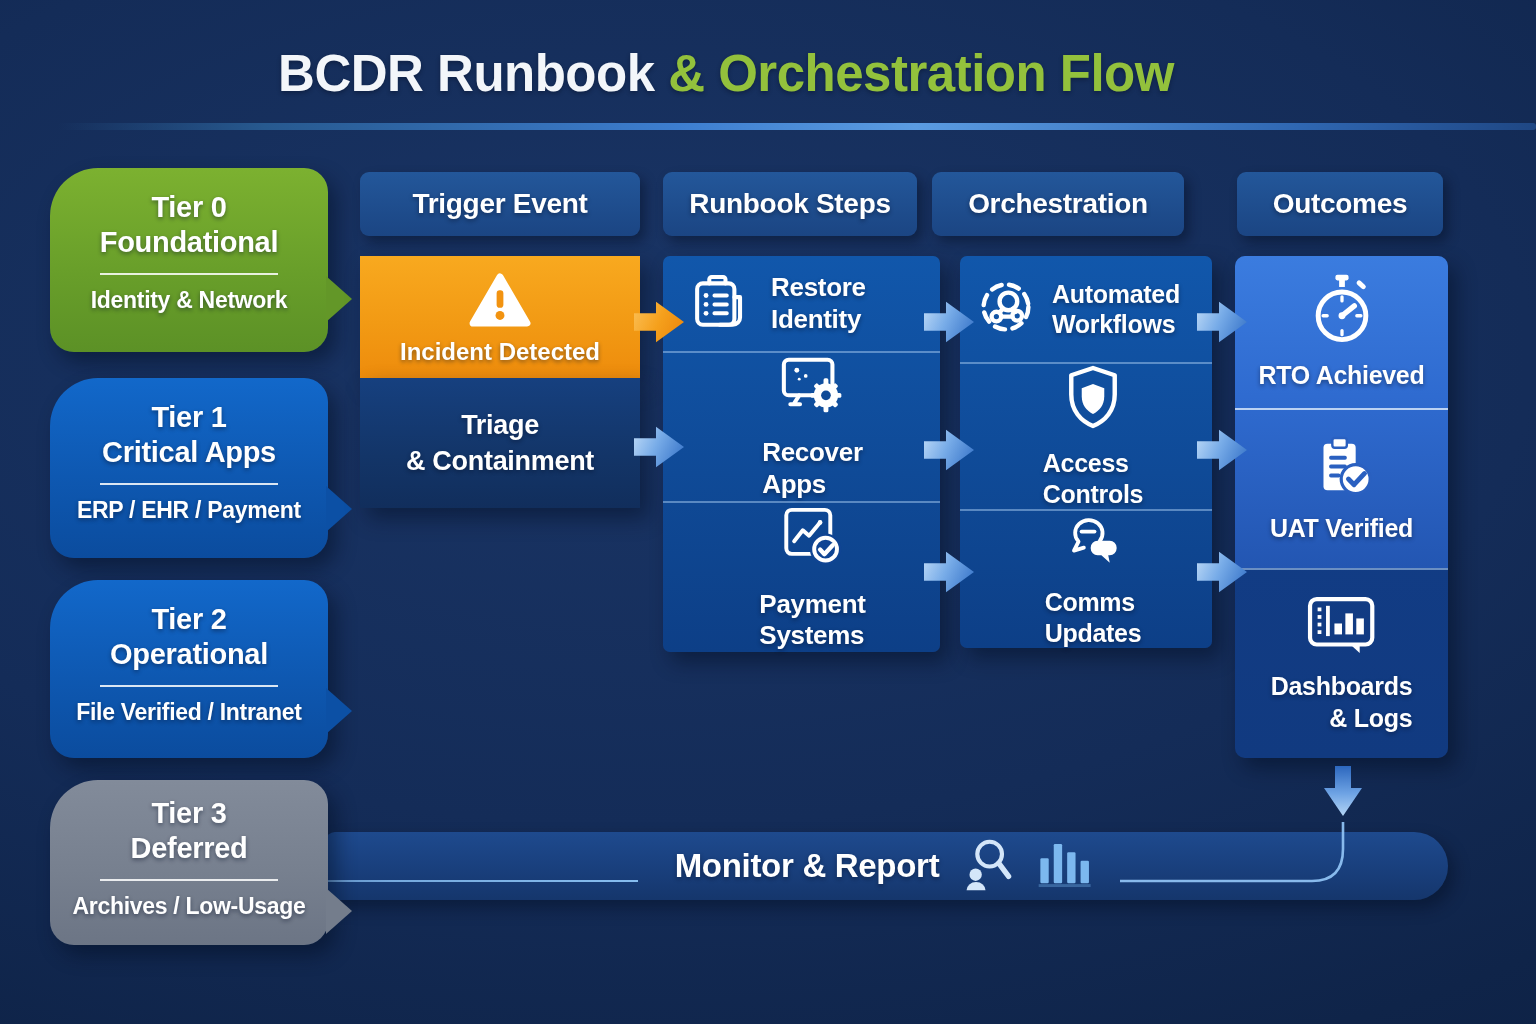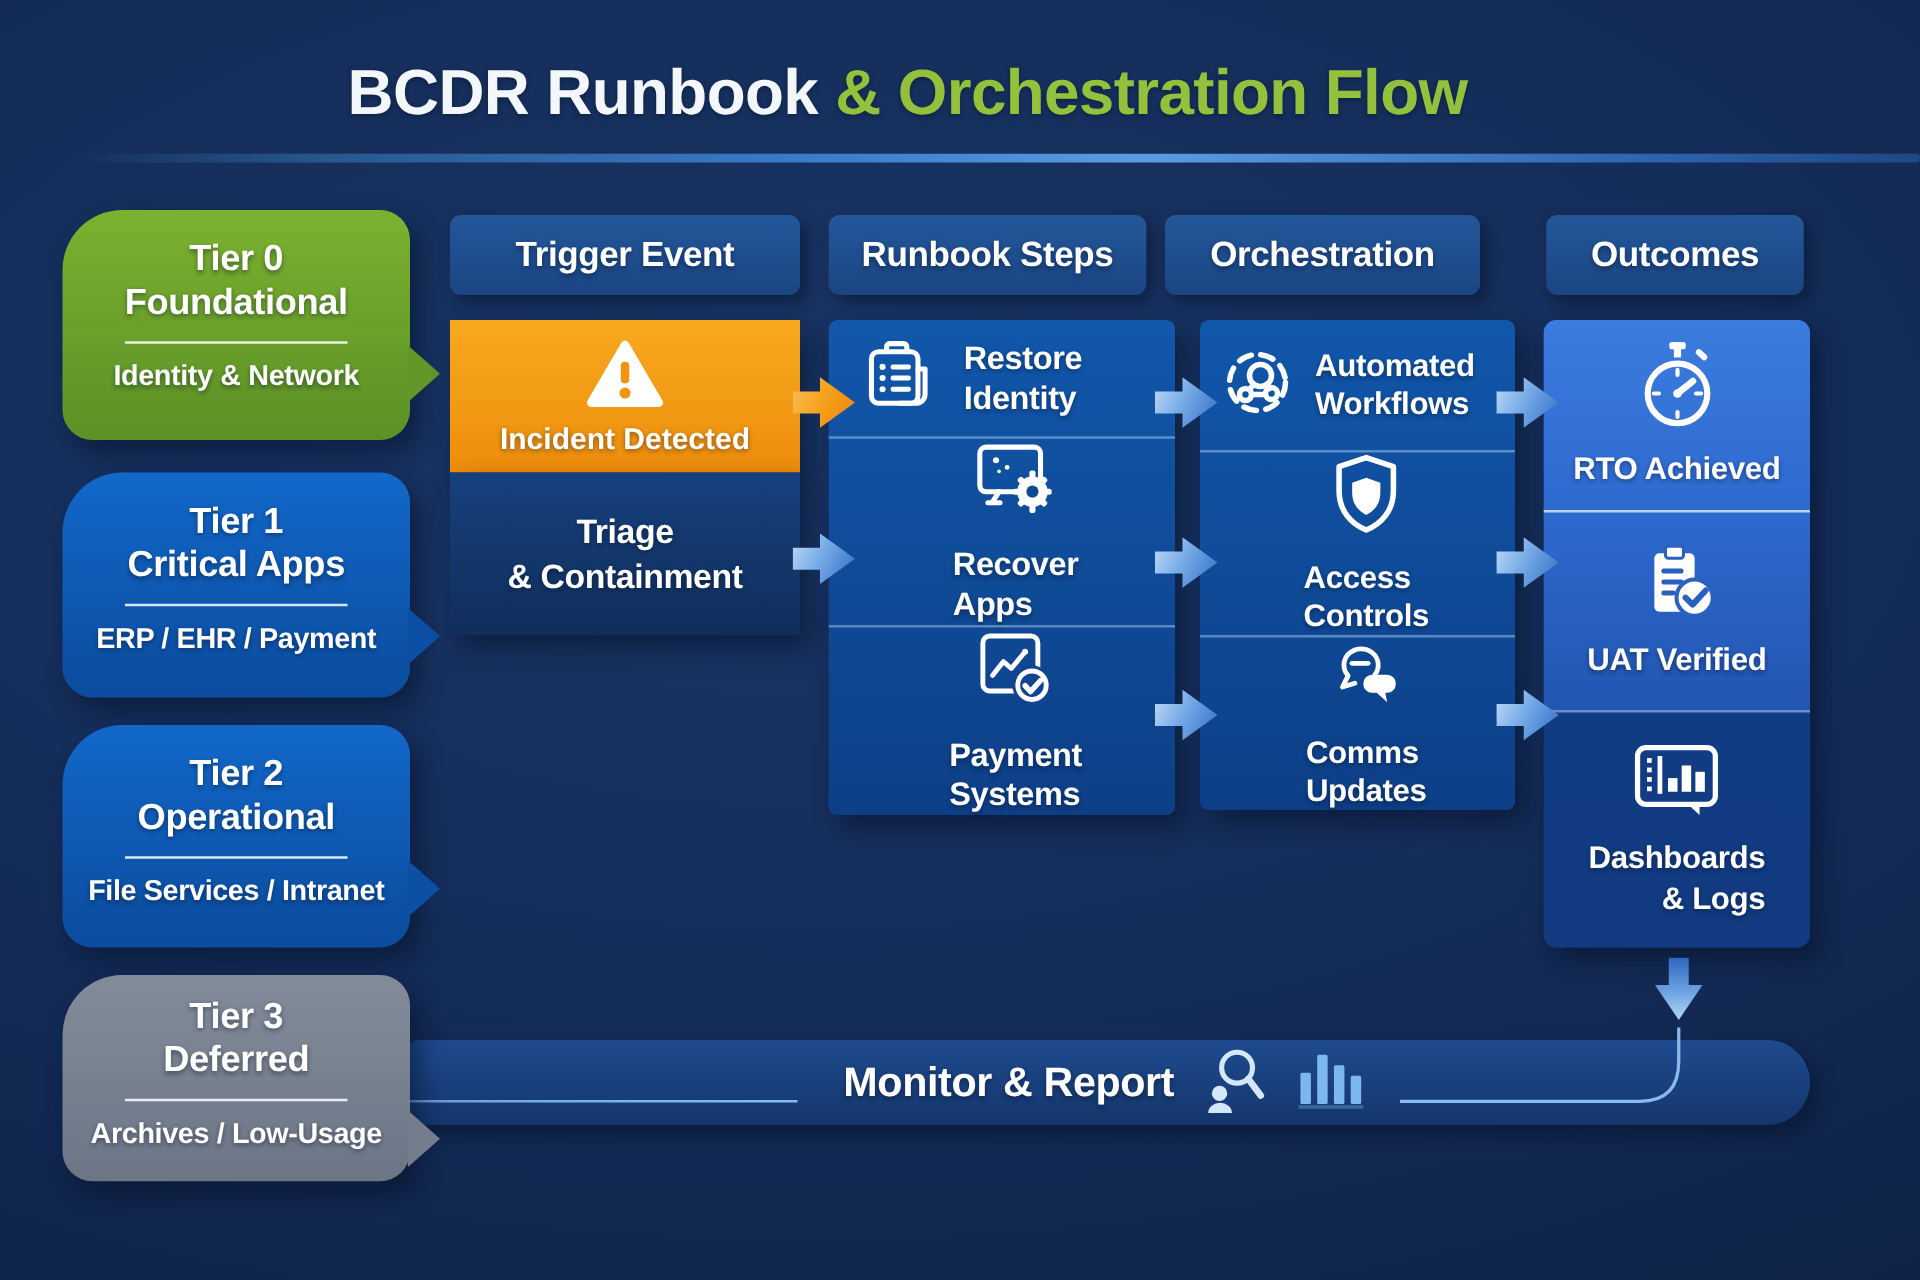--- a/index.html
+++ b/index.html
@@ -139,21 +139,21 @@
   <div class="t-detail">ERP / EHR / Payment</div>
   <div class="tail"></div>
 </div>
 
 <div id="tier-2" class="abs tier shadowed txtshadow">
   <div class="t-title">
     <div>Tier 2</div>
     <div>Operational</div>
   </div>
   <div class="t-div"></div>
-  <div class="t-detail">File Services / Intranet</div>
+  <div class="t-detail">File Verified / Intranet</div>
   <div class="tail"></div>
 </div>
 
 <div id="tier-3" class="abs tier shadowed txtshadow">
   <div class="t-title">
     <div>Tier 3</div>
     <div>Deferred</div>
   </div>
   <div class="t-div"></div>
   <div class="t-detail">Archives / Low-Usage</div>

